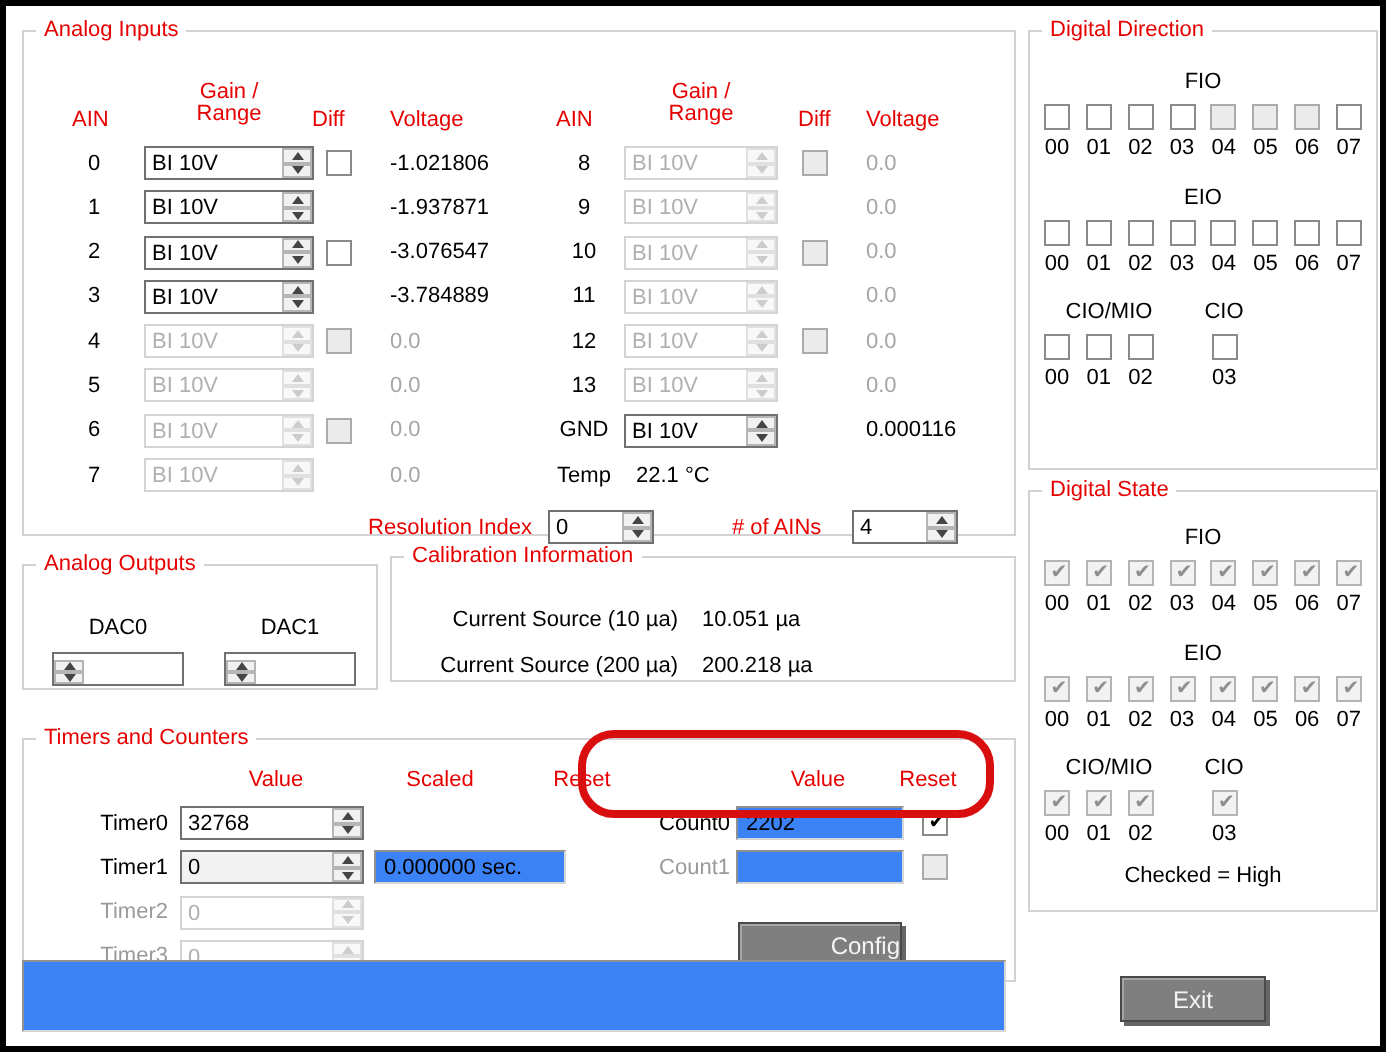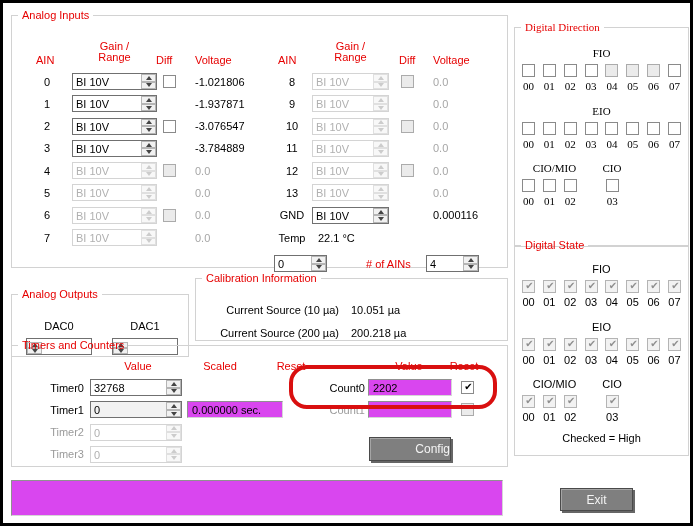--- a/index.html
+++ b/index.html
@@ -37,21 +37,21 @@
 
   
   .rows{display:flex;flex-direction:column;gap:5.3px;}
   .arow{display:flex;align-items:center;height:17px;}
   .ainn{width:30px;text-align:center;}
   .w85{width:85px;} .w77{width:77px;} .w66{width:66px;flex-direction:column;} .w92{width:92px;} .w53{width:53px;}
   .dcell{width:20px;margin-left:2px;display:flex;justify-content:center;}
   .volt{margin-left:16px;white-space:nowrap;}
 
   
-  .sunk{box-sizing:border-box;background:#d946ef;border:1px solid;border-color:#909090 #d6d6d6 #d6d6d6 #909090;}
+  .sunk{box-sizing:border-box;background:#3b82f6;border:1px solid;border-color:#909090 #d6d6d6 #d6d6d6 #909090;}
 
   
   .dbtn{box-sizing:border-box;background:#7f7f7f;color:#f4f4f4;border:1px solid #4a4a4a;
         box-shadow:2px 2px 0 rgba(0,0,0,0.6), inset 1px 1px 0 #a5a5a5;
         display:flex;align-items:center;justify-content:center;font-size:12px;cursor:default;}
 
   
   .dgsub{text-align:center;}
   .bitrow{display:flex;justify-content:space-between;padding:0 5px;}
   .bitcol{width:17px;display:flex;flex-direction:column;align-items:center;gap:3px;}
@@ -285,38 +285,39 @@
         </div>
         <span class="dcell" style="margin-left:8px;"></span>
         <span class="volt">0.000116</span>
       </div>
       <div class="arow">
         <span class="ainn" style="width:36px;">Temp</span>
         <span style="margin-left:8px;">22.1 °C</span>
       </div>
     </div>
 
+    <span class="abs rh rt" style="left:100px;top:237px;width:154px;">Resolution Index</span>
     <div class="abs spin w53" style="left:262px;top:234px;">
       <span class="sv">0</span>
       <span class="sbtns">
           <span class="sb tu"></span>
           <span class="sb td"></span>
         </span>
     </div>
     <span class="abs rh" style="left:354px;top:237px;"># of AINs</span>
     <div class="abs spin w53" style="left:414px;top:234px;">
       <span class="sv">4</span>
       <span class="sbtns">
           <span class="sb tu"></span>
           <span class="sb td"></span>
         </span>
     </div>
   </fieldset>
 
-  <fieldset style="left:8px;top:285px;width:178px;height:69px;">
+  <fieldset style="left:8px;top:273px;width:178px;height:69px;">
     <legend>Analog Outputs</legend>
     <span class="abs ctr" style="left:14px;top:20px;width:66px;">DAC0</span>
     <span class="abs ctr" style="left:100px;top:20px;width:66px;">DAC1</span>
     <div class="abs spin w66" style="left:14px;top:38px;">
       <span class="sv">0.000</span>
       <span class="sbtns">
           <span class="sb tu"></span>
           <span class="sb td"></span>
         </span>
     </div>
@@ -330,21 +331,21 @@
   </fieldset>
 
   <fieldset style="left:192px;top:269px;width:313px;height:69px;">
     <legend>Calibration Information</legend>
     <span class="abs rt" style="left:20px;top:20px;width:123px;">Current Source (10 µa)</span>
     <span class="abs" style="left:155px;top:20px;">10.051 µa</span>
     <span class="abs rt" style="left:20px;top:43px;width:123px;">Current Source (200 µa)</span>
     <span class="abs" style="left:155px;top:43px;">200.218 µa</span>
   </fieldset>
 
-  <fieldset style="left:8px;top:336px;width:497px;height:128px;">
+  <fieldset style="left:8px;top:360px;width:497px;height:128px;">
     <legend>Timers and Counters</legend>
     <span class="abs rh ctr" style="left:96px;top:9px;width:60px;">Value</span>
     <span class="abs rh ctr" style="left:160px;top:9px;width:96px;">Scaled</span>
     <span class="abs rh ctr" style="left:259px;top:9px;width:40px;">Reset</span>
     <span class="abs rh ctr" style="left:367px;top:9px;width:60px;">Value</span>
     <span class="abs rh ctr" style="left:432px;top:9px;width:40px;">Reset</span>
 
     <div class="abs rows" style="left:6px;top:28px;">
       <div class="arow">
         <span class="timlab">Timer0</span>
@@ -408,21 +409,21 @@
       </div>
     </div>
 
     <div class="abs dbtn" style="left:357px;top:86px;width:82px;height:24px;justify-content:flex-end;">
       <span>Config</span>
     </div>
   </fieldset>
 
   <div class="oval" style="left:286px;top:362px;width:200px;height:36px;"></div>
 
-  <fieldset style="left:511px;top:18px;width:175px;height:226px;font-family:Liberation Serif, serif;">
+  <fieldset style="left:511px;top:6px;width:175px;height:226px;">
     <legend>Digital Direction</legend>
     <div class="dgsub" style="margin-top:14px;">FIO</div>
     <div class="bitrow" style="margin-top:5px;">
       <span class="bitcol">
           <span class="cb"></span>
           <span class="bitlab">00</span>
         </span>
       <span class="bitcol">
           <span class="cb"></span>
           <span class="bitlab">01</span>

